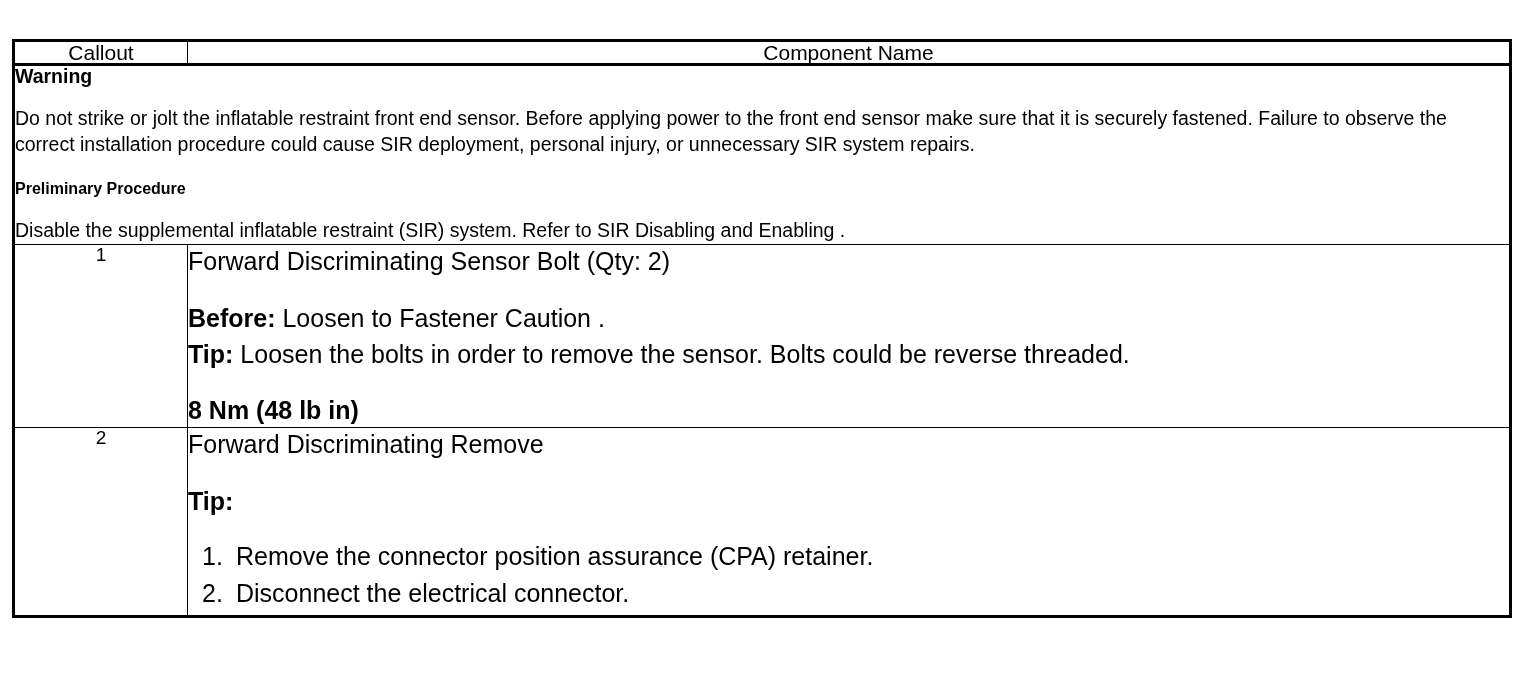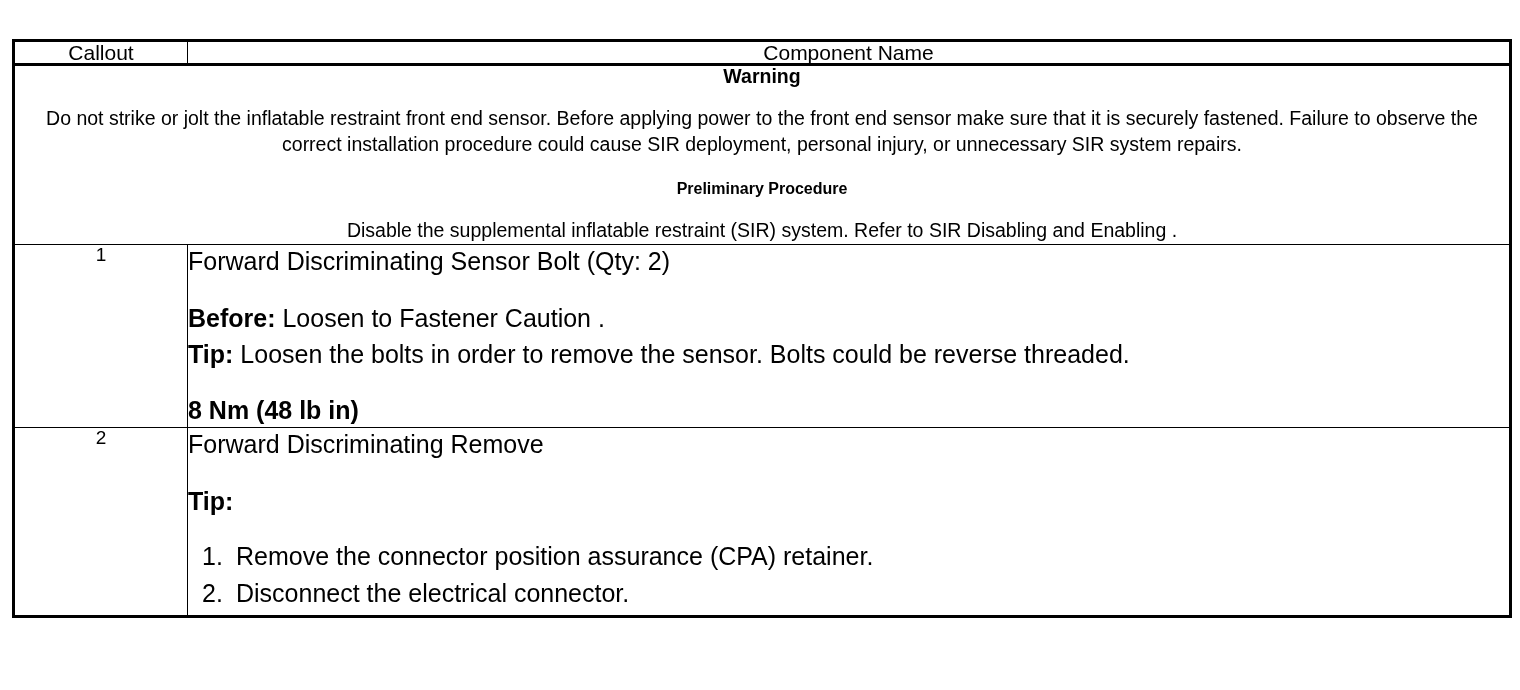--- a/index.html
+++ b/index.html
@@ -54,21 +54,20 @@
     border-bottom: 3px solid #000 !important;
     vertical-align: middle;
   }
   .hdr-cell.left-col { border-right: 1px solid #000; }
 
   
   .warn-cell {
     padding: 8px 10px 9px 6px;
     font-size: 19.5px;
     line-height: 1.33;
-    text-align: center;
   }
   .warn-title {
     font-weight: bold;
     font-size: 19.5px;
     margin: 0 0 19px 0;
     line-height: 1.1;
   }
   .warn-body {
     margin: 0 0 22px 0;
   }

